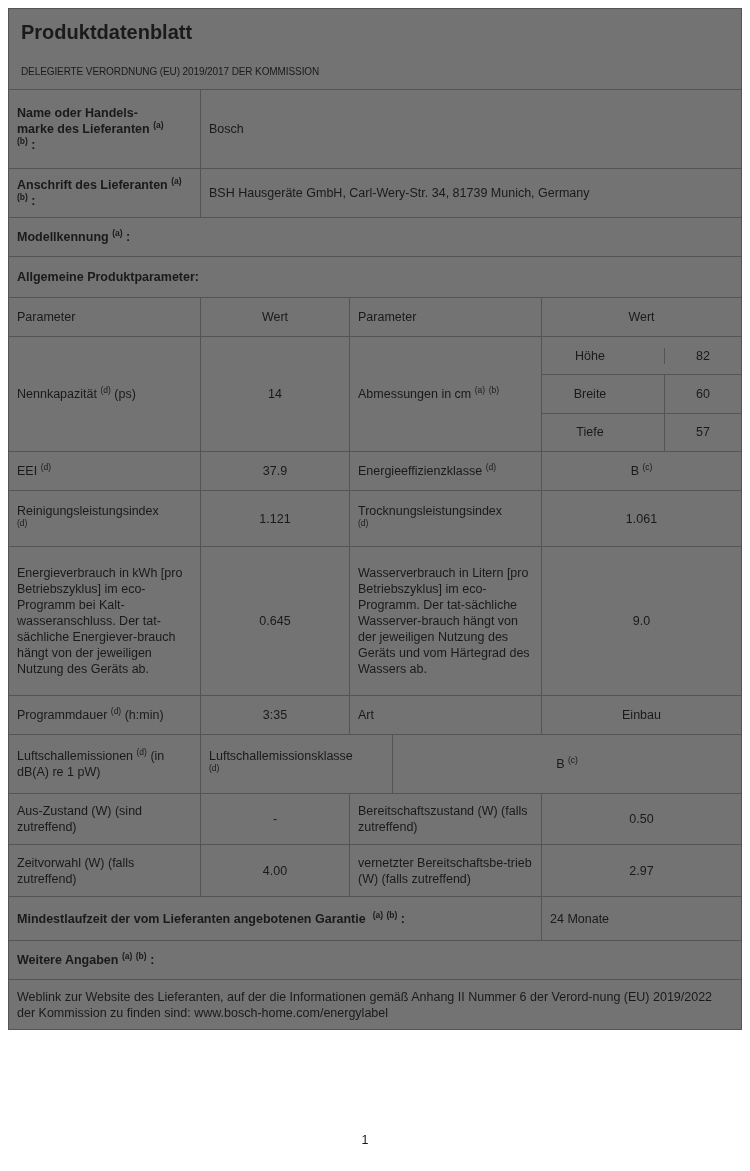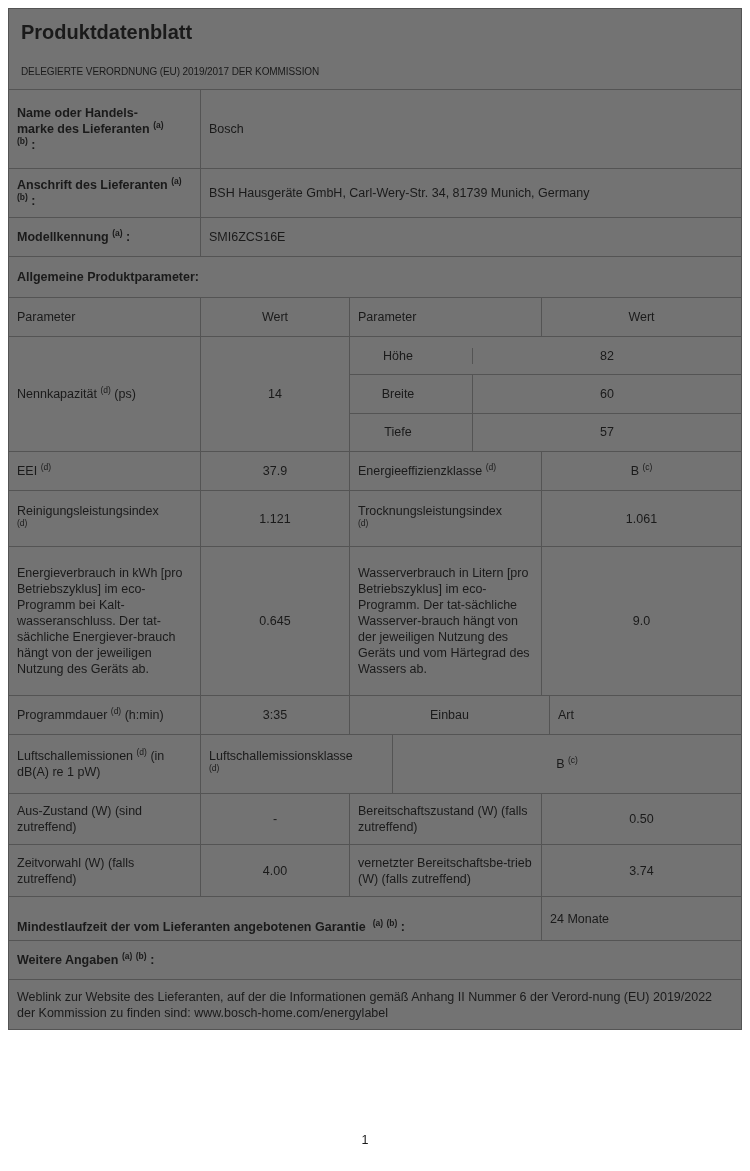--- a/index.html
+++ b/index.html
@@ -37,21 +37,21 @@
     padding: 5px 8px;
     display: flex;
     flex-direction: column;
     justify-content: center;
   }
   .c.nolb { border-left: none; }
   .w1 { width: 191px; flex: 0 0 auto; }
   .w2 { width: 149px; flex: 0 0 auto; }
   .w3 { width: 192px; flex: 0 0 auto; }
   .w4 { flex: 1 1 auto; }
-  .wlab { width: 532px; flex: 0 0 auto; justify-content: flex-end; }
+  .wlab { width: 532px; flex: 0 0 auto; }
   .full { width: 100%; flex: 1 1 auto; }
   .lab { text-align: left; }
   .val { text-align: right; align-items: center; }
   .b { font-weight: bold; }
   .sup {
     font-size: 8.5px;
     line-height: 0;
     vertical-align: super;
   }
   .title {
@@ -137,41 +137,41 @@
     </div>
     <div class="c w4 lab">
       <span>BSH Hausgeräte GmbH, Carl-Wery-Str. 34, 81739 Munich, Germany</span>
     </div>
   </div>
 
   <div class="r" style="min-height:38px">
     <div class="c nolb w1 lab b">
       <div><span>Modellkennung</span> <span class="sup">(a)</span> <span>:</span></div>
     </div>
-    <div class="c w4 lab">
-      <span>SMI6ZCS16E</span>
-    </div>
   </div>
 
   <div class="r" style="min-height:40px">
     <div class="c nolb full lab b">Allgemeine Produktparameter:</div>
   </div>
 
   <div class="r" style="min-height:38px">
     <div class="c nolb w1 lab">Parameter</div>
     <div class="c w2 val">Wert</div>
     <div class="c w3 lab">Parameter</div>
     <div class="c w4 val">Wert</div>
   </div>
 
   <div class="r" style="min-height:114px">
     <div class="c nolb w1 lab">
       <div><span>Nennkapazität</span> <span class="sup">(d)</span> <span>(ps)</span></div>
     </div>
     <div class="c w2 val">14</div>
+    <div class="c w3 lab">
+      <div><span>Abmessungen in cm</span> <span class="sup">(a)</span> <span class="sup">(b)</span></div>
+    </div>
     <div class="c w4 dimcell">
       <div class="dimrow first">
         <div class="dimname">Höhe</div>
         <div class="dimval">82</div>
       </div>
       <div class="dimrow">
         <div class="dimname">Breite</div>
         <div class="dimval">60</div>
       </div>
       <div class="dimrow">
@@ -212,22 +212,22 @@
     <div class="c w2 val">0.645</div>
     <div class="c w3 lab">Wasserverbrauch in Litern [pro Betriebszyklus] im eco-Programm. Der tat-sächliche Wasserver-brauch hängt von der jeweiligen Nutzung des Geräts und vom Härtegrad des Wassers ab.</div>
     <div class="c w4 val">9.0</div>
   </div>
 
   <div class="r" style="min-height:38px">
     <div class="c nolb w1 lab">
       <div><span>Programmdauer</span> <span class="sup">(d)</span> <span>(h:min)</span></div>
     </div>
     <div class="c w2 val">3:35</div>
+    <div class="c w3 lab">Art</div>
     <div class="c w4 val">Einbau</div>
-    <div class="c w3 lab">Art</div>
   </div>
 
   <div class="r" style="min-height:58px">
     <div class="c nolb w1 lab">
       <div><span>Luftschallemissionen</span> <span class="sup">(d)</span> <span>(in dB(A) re 1 pW)</span></div>
     </div>
     <div class="c w3 lab">
       <div><span>Luftschallemissionsklasse</span></div>
       <div><span class="sup">(d)</span></div>
     </div>
@@ -240,21 +240,21 @@
     <div class="c nolb w1 lab">Aus-Zustand (W) (sind zutreffend)</div>
     <div class="c w2 val">-</div>
     <div class="c w3 lab">Bereitschaftszustand (W) (falls zutreffend)</div>
     <div class="c w4 val">0.50</div>
   </div>
 
   <div class="r" style="min-height:51px">
     <div class="c nolb w1 lab">Zeitvorwahl (W) (falls zutreffend)</div>
     <div class="c w2 val">4.00</div>
     <div class="c w3 lab">vernetzter Bereitschaftsbe-trieb (W) (falls zutreffend)</div>
-    <div class="c w4 val">3.74</div>
+    <div class="c w4 val">2.97</div>
   </div>
 
   <div class="r" style="min-height:43px">
     <div class="c nolb wlab lab b">
       <div><span>Mindestlaufzeit der vom Lieferanten angebotenen Garantie</span>&nbsp; <span class="sup">(a)</span> <span class="sup">(b)</span> <span>:</span></div>
     </div>
     <div class="c w4 lab">24 Monate</div>
   </div>
 
   <div class="r" style="min-height:38px">

